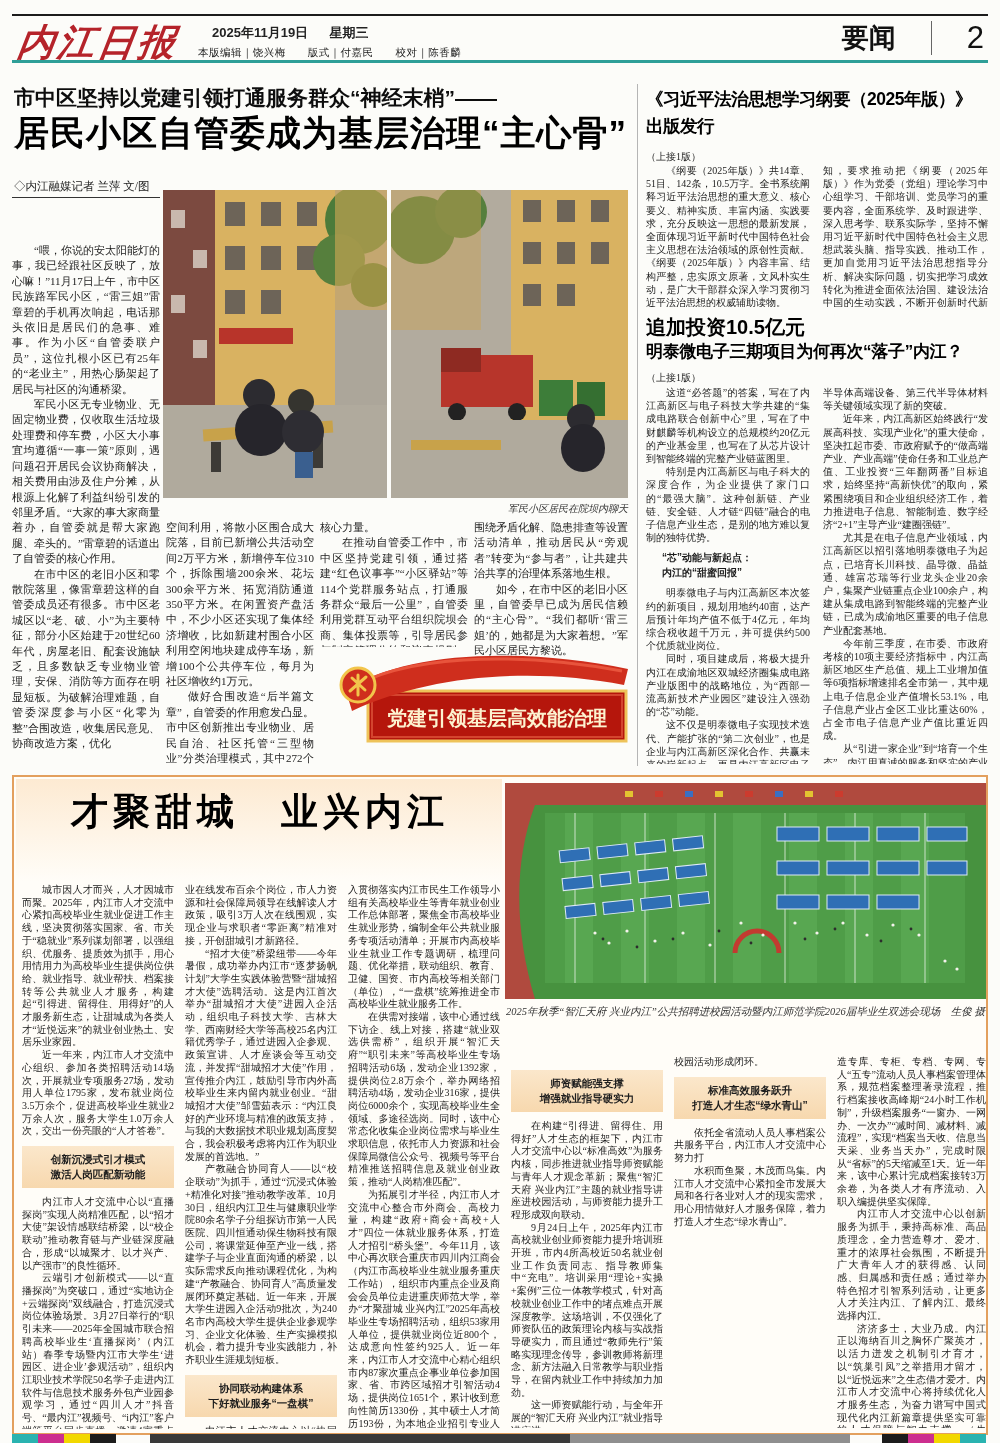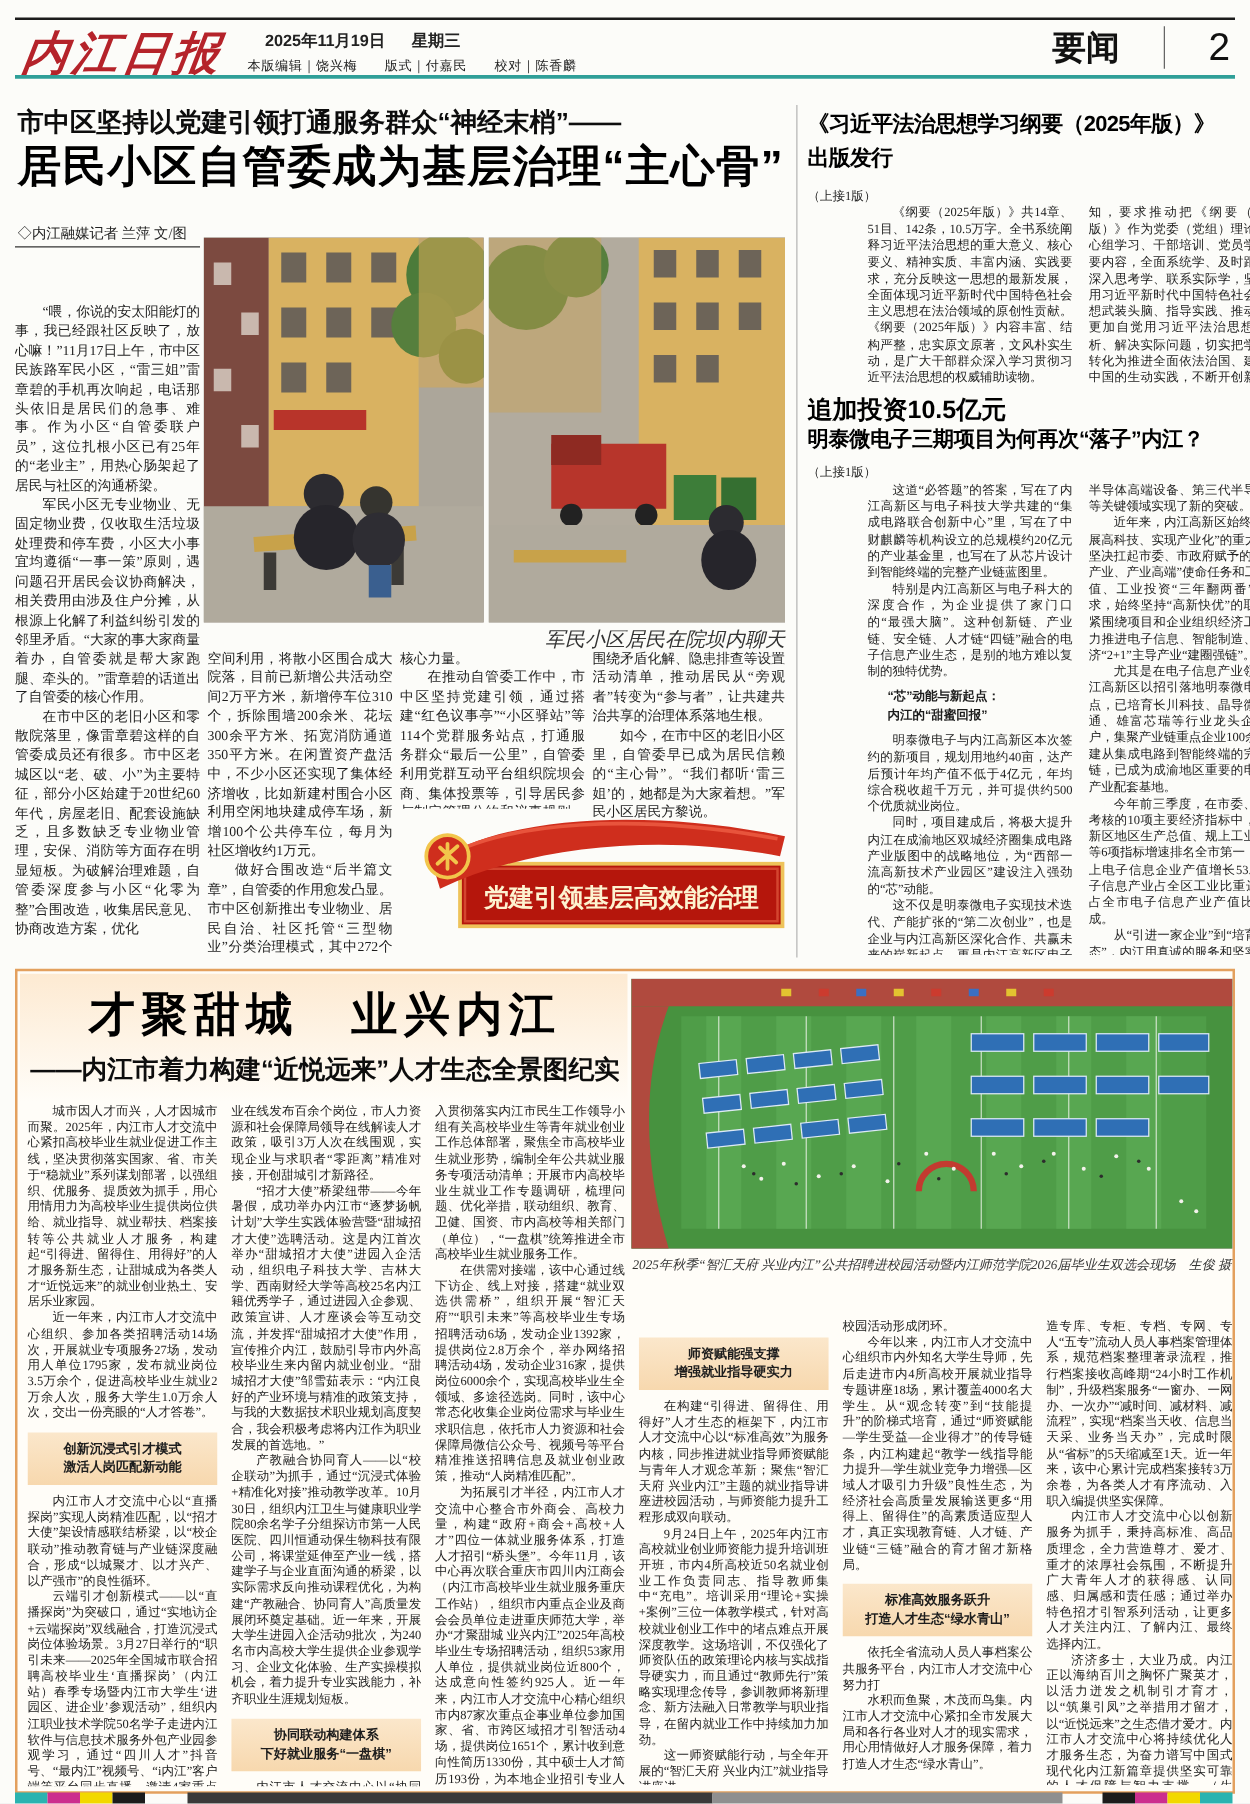--- a/index.html
+++ b/index.html
@@ -32,29 +32,29 @@
   .ncol .cont{text-indent:0;}
   .mcol{font-size:11px;line-height:15.4px;}
   .mcol1{left:12px;top:203px;width:148px;height:562px;margin-top:40px;}
   .mcol2{left:166px;top:520px;width:148px;height:246px;}
   .mcol3{left:320px;top:520px;width:148px;height:127px;}
   .mcol4{left:474px;top:520px;width:154px;height:138px;}
 
   .photo-frame{position:absolute;overflow:hidden;background:#9b968c;}
   .photo1{left:163px;top:190px;width:224px;height:308px;}
   .photo2{left:391px;top:190px;width:237px;height:308px;}
-  .photo-cap{left:360px;top:502px;width:268px;text-align:right;font-size:16px;
+  .photo-cap{left:360px;top:502px;width:268px;text-align:right;font-size:10px;
              font-style:italic;color:#333;}
   .banner{left:332px;top:645px;width:298px;height:103px;}
 
   
   .a-title{left:646px;top:86px;width:342px;font-weight:bold;font-size:17.5px;
            line-height:27px;letter-spacing:-.5px;color:#000;}
   .a-note{left:646px;top:150px;font-size:10px;color:#222;}
-  .rcol{font-size:10px;line-height:13.2px;margin-left:48px;}
+  .rcol{font-size:10px;line-height:13.2px;}
   .a-col1{left:646px;top:164px;width:164px;height:143px;}
   .a-col2{left:823px;top:164px;width:165px;height:143px;}
   .b-title1{left:646px;top:314px;font-weight:900;font-size:20px;color:#000;}
   .b-title2{left:646px;top:340px;font-weight:900;font-size:17px;letter-spacing:-.3px;color:#000;}
   .b-note{left:646px;top:371px;font-size:10px;color:#222;}
   .b-col1{left:646px;top:386px;width:164px;height:378px;}
   .b-col2{left:823px;top:386px;width:165px;height:378px;}
   .b-sub{font-family:"Liberation Sans",sans-serif;font-weight:bold;text-indent:1.6em;
          margin:6px 0;line-height:15px;}
 
@@ -232,21 +232,20 @@
     <p class="p cont">半导体高端设备、第三代半导体材料等关键领域实现了新的突破。</p>
     <p class="p">近年来，内江高新区始终践行“发展高科技、实现产业化”的重大使命，坚决扛起市委、市政府赋予的“做高端产业、产业高端”使命任务和工业总产值、工业投资“三年翻两番”目标追求，始终坚持“高新快优”的取向，紧紧围绕项目和企业组织经济工作，着力推进电子信息、智能制造、数字经济“2+1”主导产业“建圈强链”。</p>
     <p class="p">尤其是在电子信息产业领域，内江高新区以招引落地明泰微电子为起点，已培育长川科技、晶导微、晶益通、雄富芯瑞等行业龙头企业20余户，集聚产业链重点企业100余户，构建从集成电路到智能终端的完整产业链，已成为成渝地区重要的电子信息产业配套基地。</p>
     <p class="p">今年前三季度，在市委、市政府考核的10项主要经济指标中，内江高新区地区生产总值、规上工业增加值等6项指标增速排名全市第一，其中规上电子信息企业产值增长53.1%，电子信息产业占全区工业比重达60%，占全市电子信息产业产值比重近四成。</p>
     <p class="p">从“引进一家企业”到“培育一个生态”，内江用真诚的服务和坚实的产业定力，赢得了市场主体的信任票，持续擦亮“乐业内江·甜蜜回报”城市营商品牌。明泰微电子的三次投资，正是这份“甜度”关系最生动的注脚。</p>
   </div>
 
   <div class="abs tbox"></div>
   <div class="abs tbg"></div>
   <div class="abs t-title sans">才聚甜城　业兴内江</div>
-  <div class="abs t-sub sans">——内江市着力构建“近悦远来”人才生态全景图纪实</div>
 
   <div class="photo-frame t-photo">
     <svg width="481" height="216" viewBox="0 0 481 216" preserveAspectRatio="none">
       <rect width="481" height="216" fill="#47923f"></rect>
       <rect x="0" y="0" width="481" height="22" fill="#b04a3e"></rect>
       <path d="M0 22 L0 216 L30 216 C 10 150, 8 80, 30 22 Z" fill="#b04a3e"></path>
       <rect x="40" y="30" width="420" height="170" fill="#4f9d48"></rect>
       <g fill="#58a751">
           <rect x="60" y="30" width="28" height="170"></rect>
           <rect x="116" y="30" width="28" height="170"></rect>
@@ -366,21 +365,20 @@
     <div class="shbox" style="margin-top:14px;">
       <div>师资赋能强支撑</div>
       <div>增强就业指导硬实力</div>
     </div>
     <p class="p">在构建“引得进、留得住、用得好”人才生态的框架下，内江市人才交流中心以“标准高效”为服务内核，同步推进就业指导师资赋能与青年人才观念革新；聚焦“智汇天府 兴业内江”主题的就业指导讲座进校园活动，与师资能力提升工程形成双向联动。</p>
     <p class="p">9月24日上午，2025年内江市高校就业创业师资能力提升培训班开班，市内4所高校近50名就业创业工作负责同志、指导教师集中“充电”。培训采用“理论+实操+案例”三位一体教学模式，针对高校就业创业工作中的堵点难点开展深度教学。这场培训，不仅强化了师资队伍的政策理论内核与实战指导硬实力，而且通过“教师先行”策略实现理念传导，参训教师将新理念、新方法融入日常教学与职业指导，在留内就业工作中持续加力加劲。</p>
     <p class="p">这一师资赋能行动，与全年开展的“智汇天府 兴业内江”就业指导讲座进</p>
   </div>
   <div class="ncol tcol tc5">
     <p class="p cont">校园活动形成闭环。</p>
-    <p class="p">今年以来，内江市人才交流中心组织市内外知名大学生导师，先后走进市内4所高校开展就业指导专题讲座18场，累计覆盖4000名大学生。从“观念转变”到“技能提升”的阶梯式培育，通过“师资赋能—学生受益—企业得才”的传导链条，内江构建起“教学一线指导能力提升—学生就业竞争力增强—区域人才吸引力升级”良性生态，为经济社会高质量发展输送更多“用得上、留得住”的高素质适应型人才，真正实现教育链、人才链、产业链“三链”融合的育才留才新格局。</p>
     <div class="shbox">
       <div>标准高效服务跃升</div>
       <div>打造人才生态“绿水青山”</div>
     </div>
     <p class="p">依托全省流动人员人事档案公共服务平台，内江市人才交流中心努力打</p>
     <p class="p">水积而鱼聚，木茂而鸟集。内江市人才交流中心紧扣全市发展大局和各行各业对人才的现实需求，用心用情做好人才服务保障，着力打造人才生态“绿水青山”。</p>
   </div>
   <div class="ncol tcol tc6">
     <p class="p cont">造专库、专柜、专档、专网、专人“五专”流动人员人事档案管理体系，规范档案整理著录流程，推行档案接收高峰期“24小时工作机制”，升级档案服务“一窗办、一网办、一次办”“减时间、减材料、减流程”，实现“档案当天收、信息当天采、业务当天办”，完成时限从“省标”的5天缩减至1天。近一年来，该中心累计完成档案接转3万余卷，为各类人才有序流动、入职入编提供坚实保障。</p>
     <p class="p">内江市人才交流中心以创新服务为抓手，秉持高标准、高品质理念，全力营造尊才、爱才、重才的浓厚社会氛围，不断提升广大青年人才的获得感、认同感、归属感和责任感；通过举办特色招才引智系列活动，让更多人才关注内江、了解内江、最终选择内江。</p>

